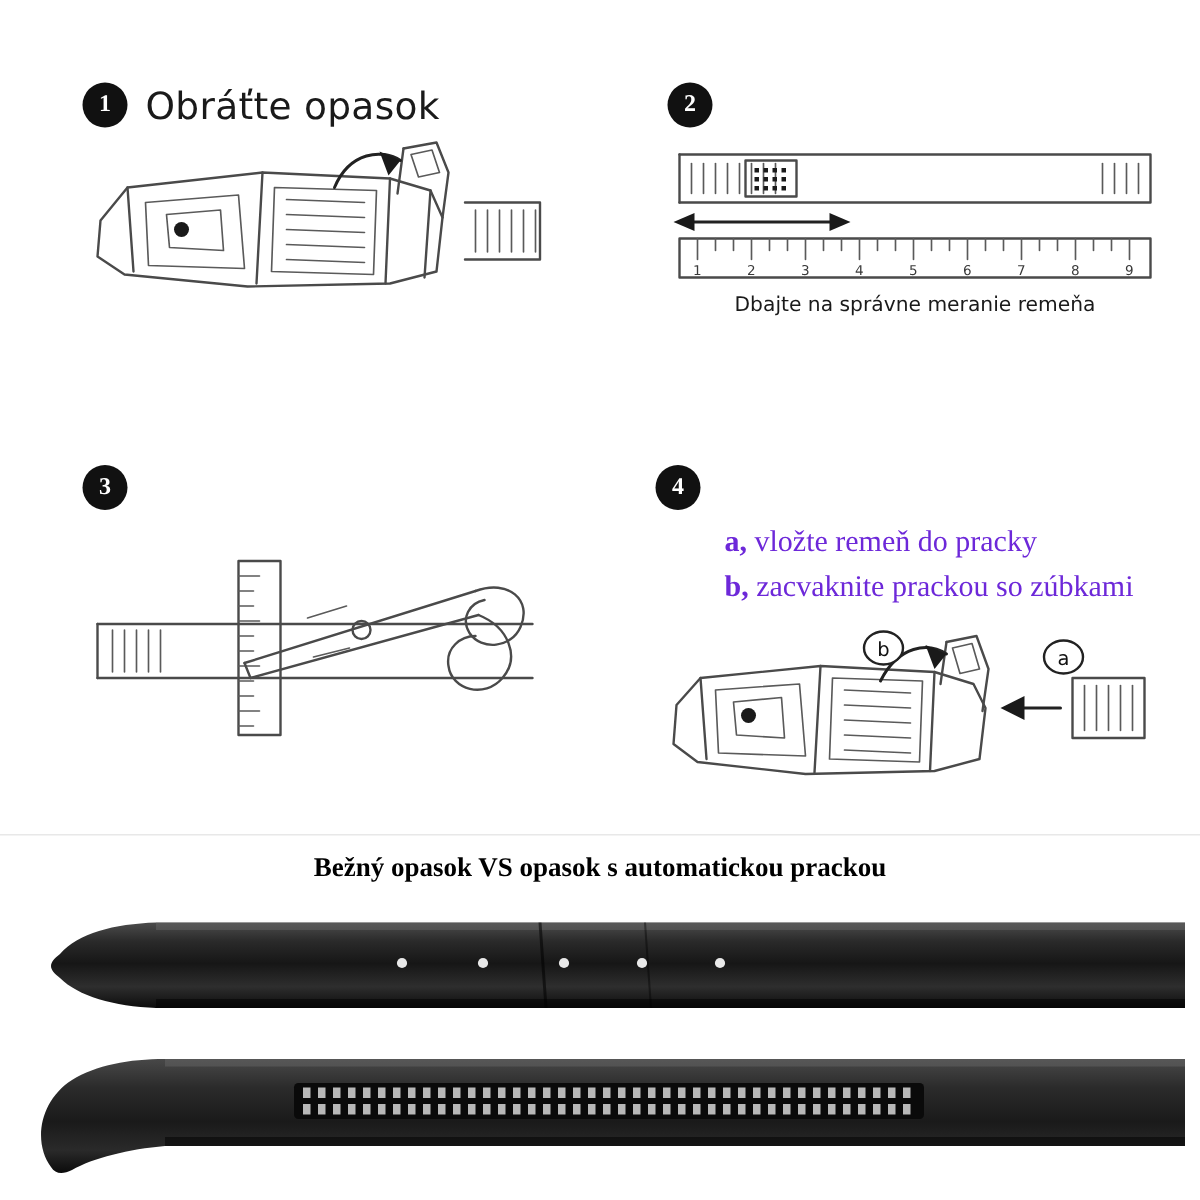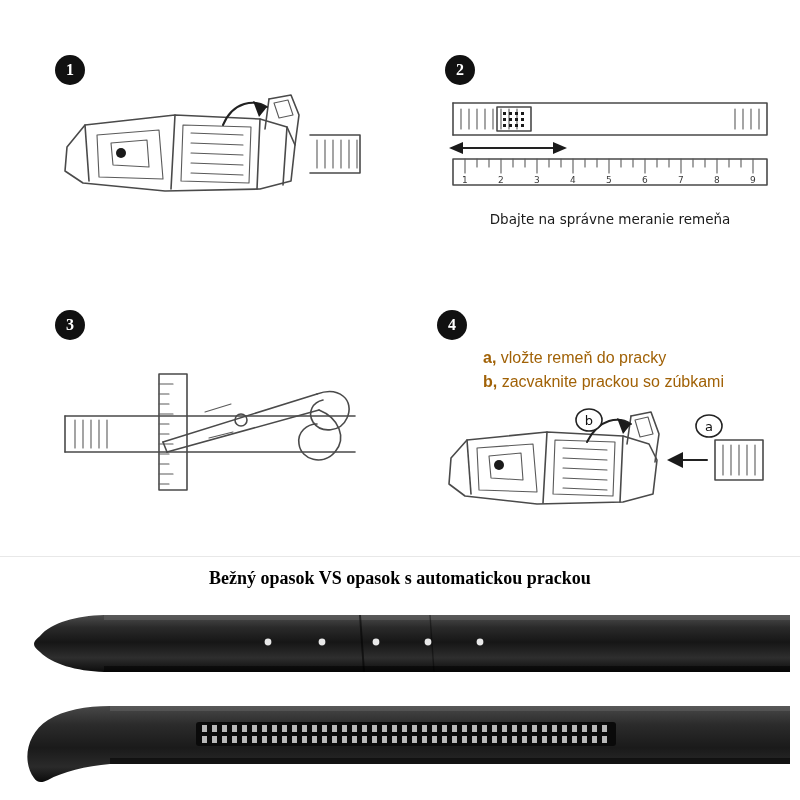--- a/index.html
+++ b/index.html
@@ -63,23 +63,23 @@
   .step-art {
     position: relative;
   }
   .caption {
     font-size: 13.5px;
     color: #1a1a1a;
     text-align: center;
     font-family: "DejaVu Sans", sans-serif;
   }
   .sub-line {
-    font-size: 16px;
-    color: #a16207;
-    font-family: Liberation Sans, sans-serif;
+    font-size: 20px;
+    color: #6d28d9;
+    font-family: Liberation Serif, serif;
     line-height: 1.5;
   }
   .sub-line b {
     font-weight: bold;
   }
 
   
   #step1 { left: 55px;  top: 55px; }
   #step2 { left: 445px; top: 55px; }
   #step3 { left: 55px;  top: 310px; }
@@ -124,20 +124,21 @@
 </head>
 <body>
 
 <div class="page">
 
   <div class="steps">
 
     <div class="step" id="step1">
       <div class="step-head">
         <div class="badge">1</div>
+        <div class="step-title">Obráťte opasok</div>
       </div>
       <div class="step-art">
         <svg width="310" height="120" viewBox="0 0 310 120">
 
           <path class="ln" d="M255 50 L305 50 L305 88 L255 88"></path>
           <g class="ln-thin">
             <path d="M262 55 L262 83"></path>
               <path d="M270 55 L270 83"></path>
               <path d="M278 55 L278 83"></path>
             <path d="M286 55 L286 83"></path>
@@ -248,21 +249,21 @@
               <text x="53" y="98">2</text>
               <text x="89" y="98">3</text>
             <text x="125" y="98">4</text>
               <text x="161" y="98">5</text>
               <text x="197" y="98">6</text>
             <text x="233" y="98">7</text>
               <text x="269" y="98">8</text>
               <text x="305" y="98">9</text>
           </g>
         </svg>
-        <div class="caption" style="width:330px;margin-top:16px;">Dbajte na správne meranie remeňa</div>
+        <div class="caption" style="width:330px;margin-top:0;">Dbajte na správne meranie remeňa</div>
       </div>
     </div>
 
     <div class="step" id="step3">
       <div class="step-head">
         <div class="badge">3</div>
       </div>
       <div class="step-art">
         <svg width="320" height="160" viewBox="0 0 320 160">
 

